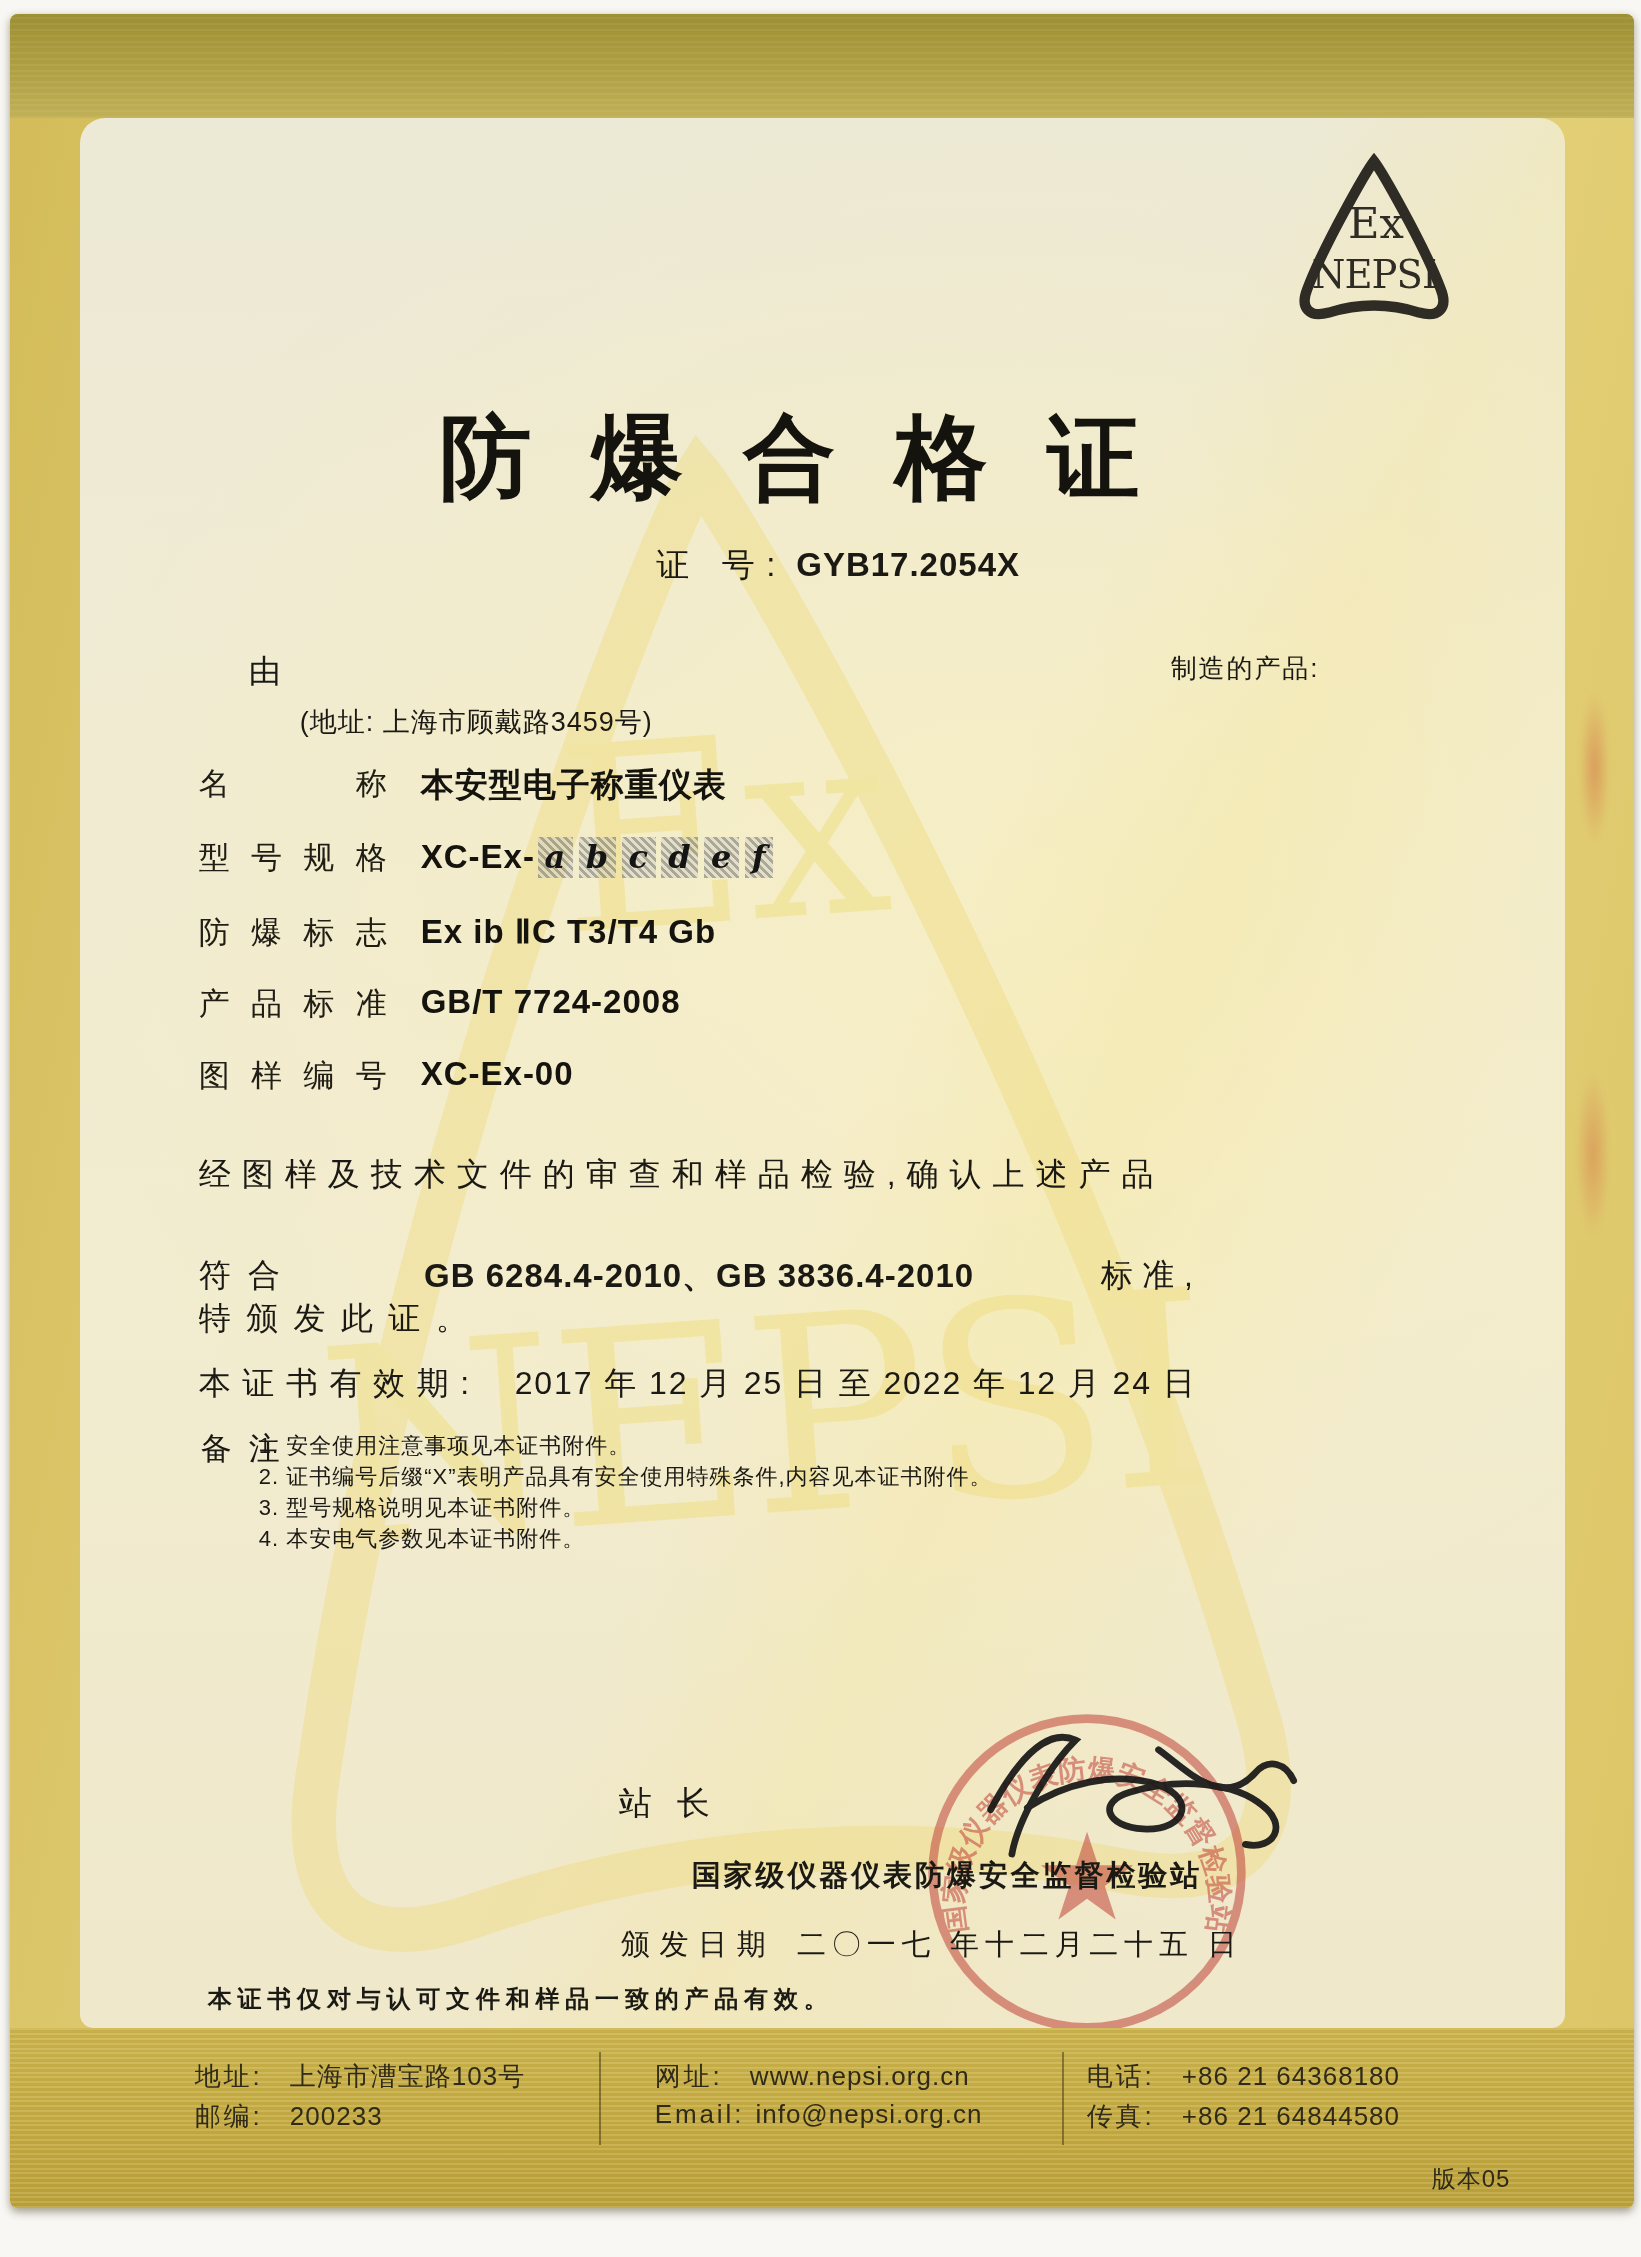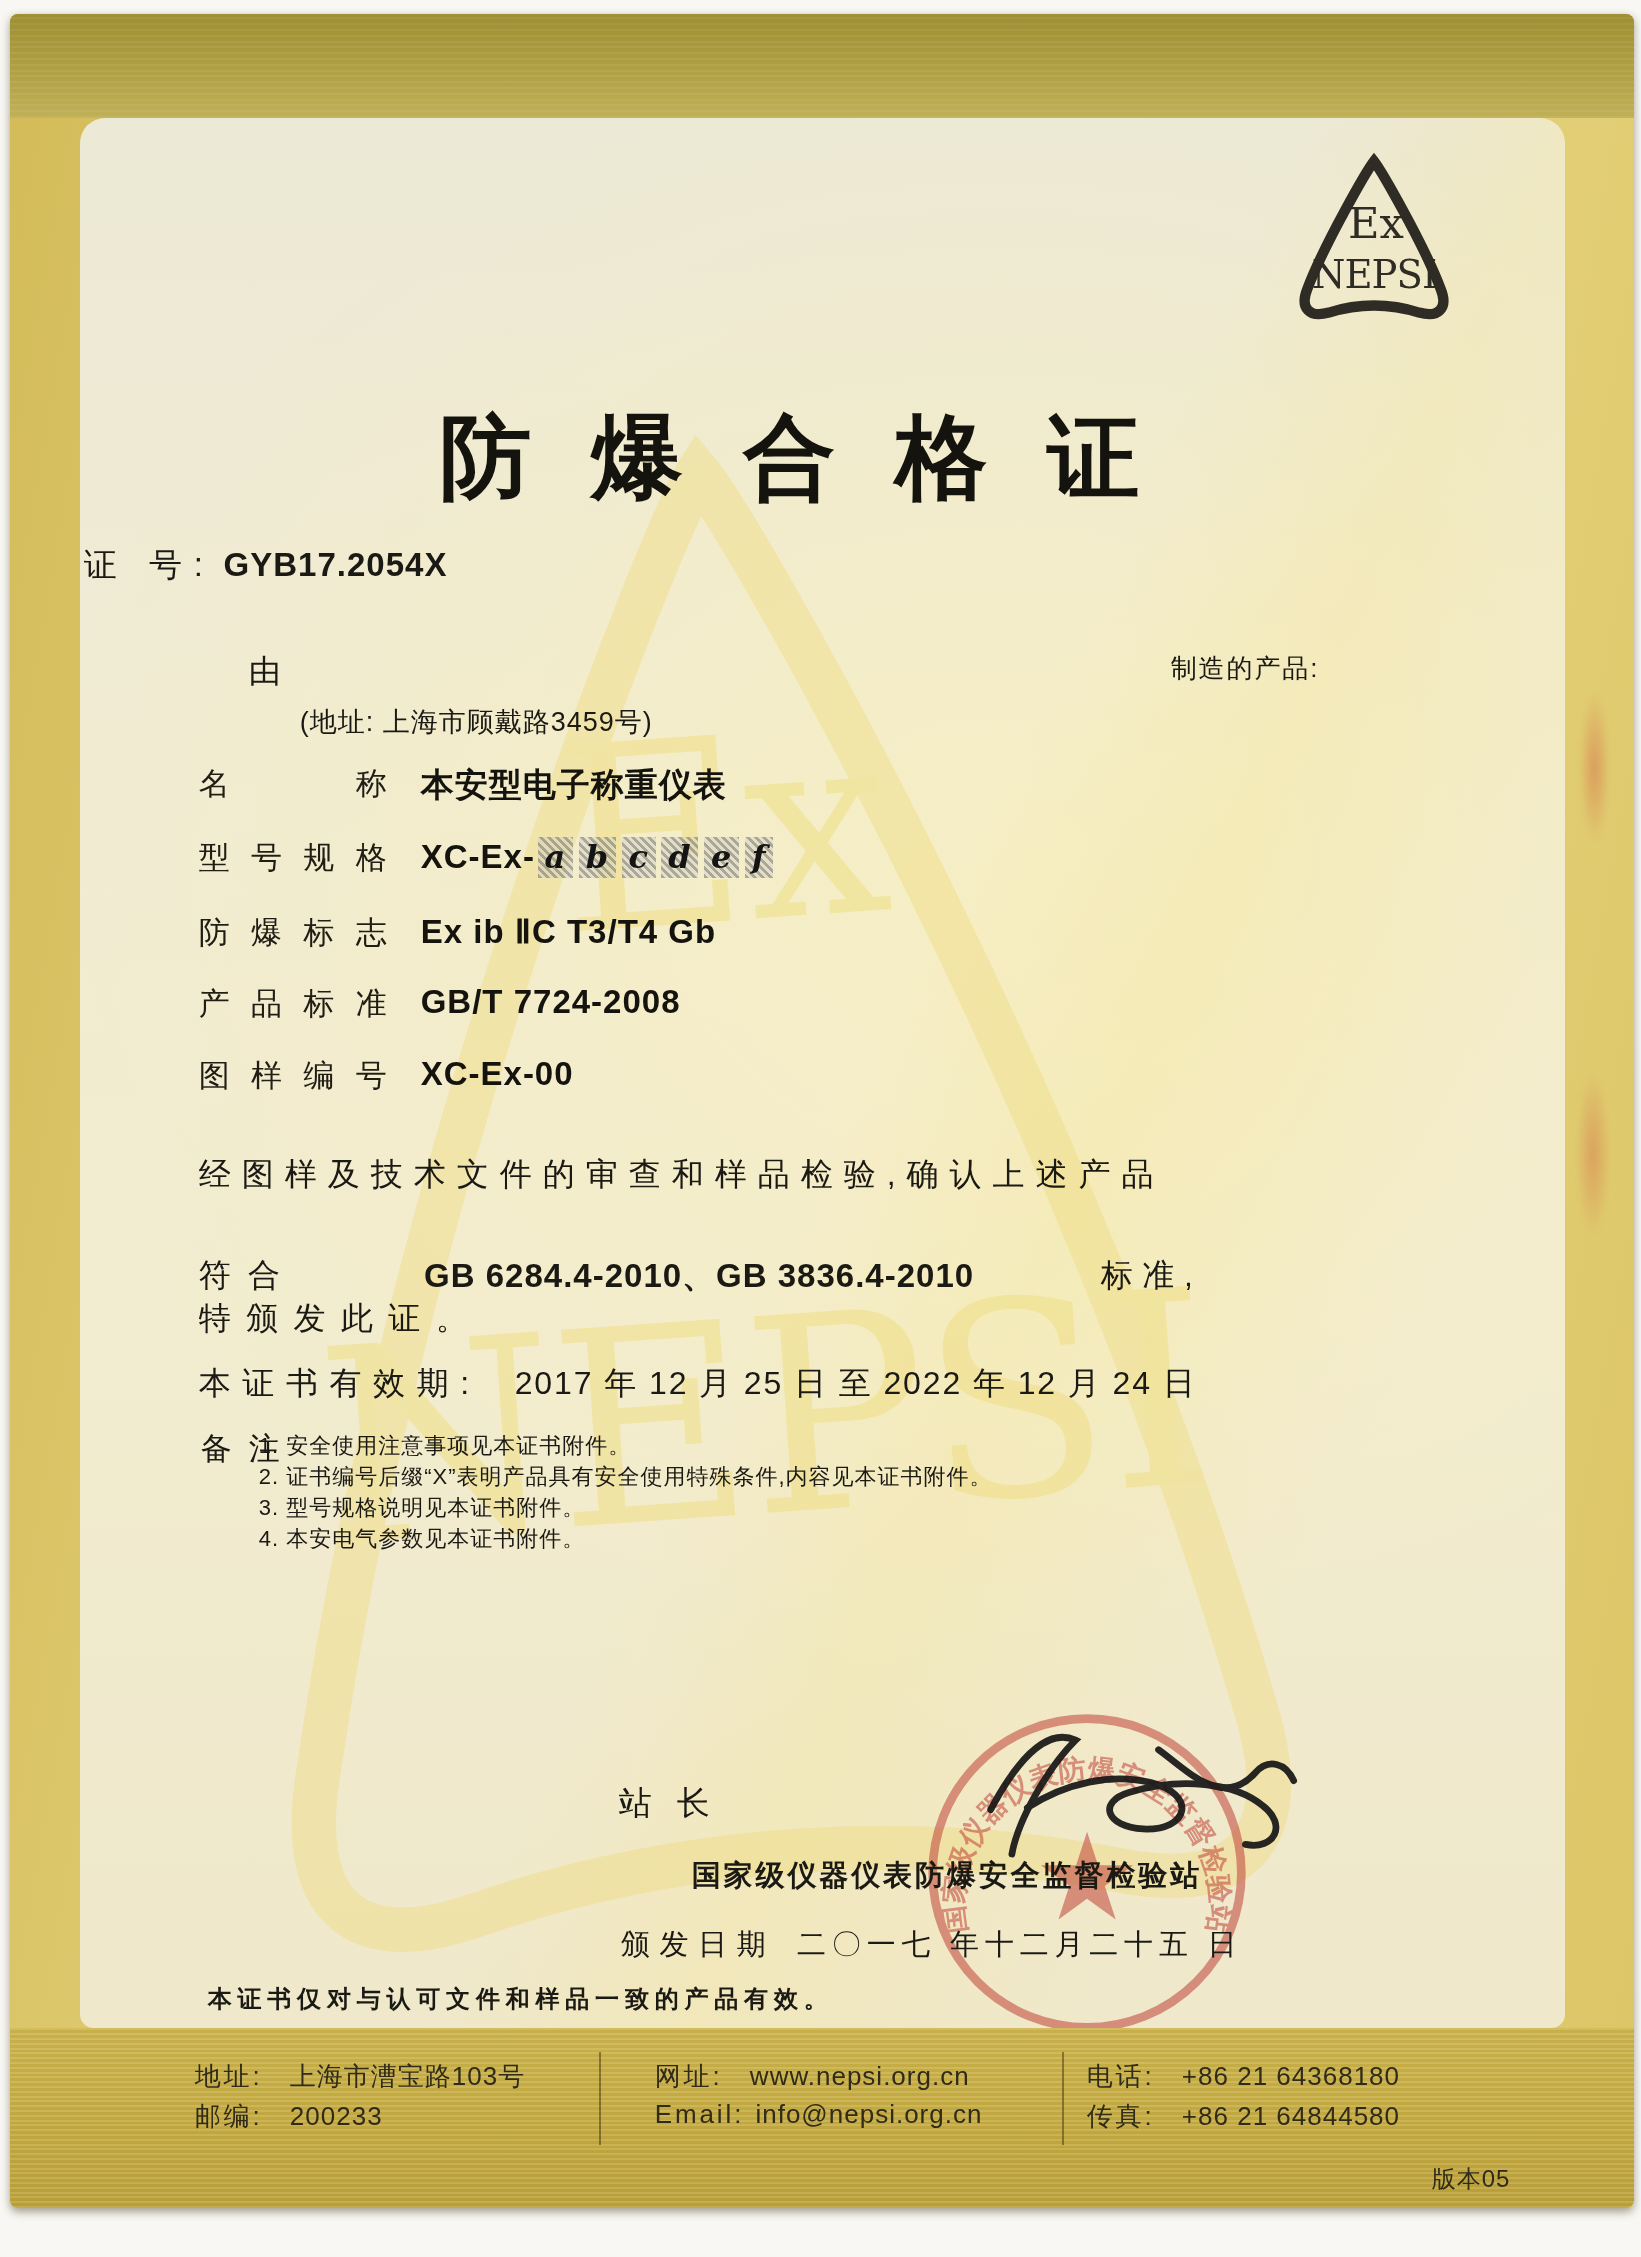--- a/index.html
+++ b/index.html
@@ -31,21 +31,21 @@
   
   .watermark{position:absolute;left:53px;top:261px;opacity:.55;transform:rotate(-4deg);}
 
   
   .logo{position:absolute;left:1200px;top:31px;width:188px;height:188px;}
 
   
   .title{position:absolute;left:0;top:278px;width:100%;text-align:center;
          font-size:92px;font-weight:bold;letter-spacing:60px;text-indent:60px;
          transform:translateX(-33px);color:#15130e;}
-  .certno{position:absolute;left:4px;top:425px;width:100%;font-size:33px;}
+  .certno{position:absolute;left:16px;top:425px;width:100%;text-align:center;font-size:33px;}
   .certno .lbl{letter-spacing:11.6px;font-weight:normal;}
   .certno .v{font-weight:bold;letter-spacing:1px;}
 
   
   .by{position:absolute;left:169px;top:532px;font-size:32px;}
   .company{position:absolute;left:223px;top:530px;font-size:32px;font-weight:bold;letter-spacing:1.9px;}
   .made{position:absolute;left:1091px;top:533px;font-size:26px;letter-spacing:1.9px;}
   .addr{position:absolute;left:220px;top:586px;font-size:27px;letter-spacing:1px;}
 
   

